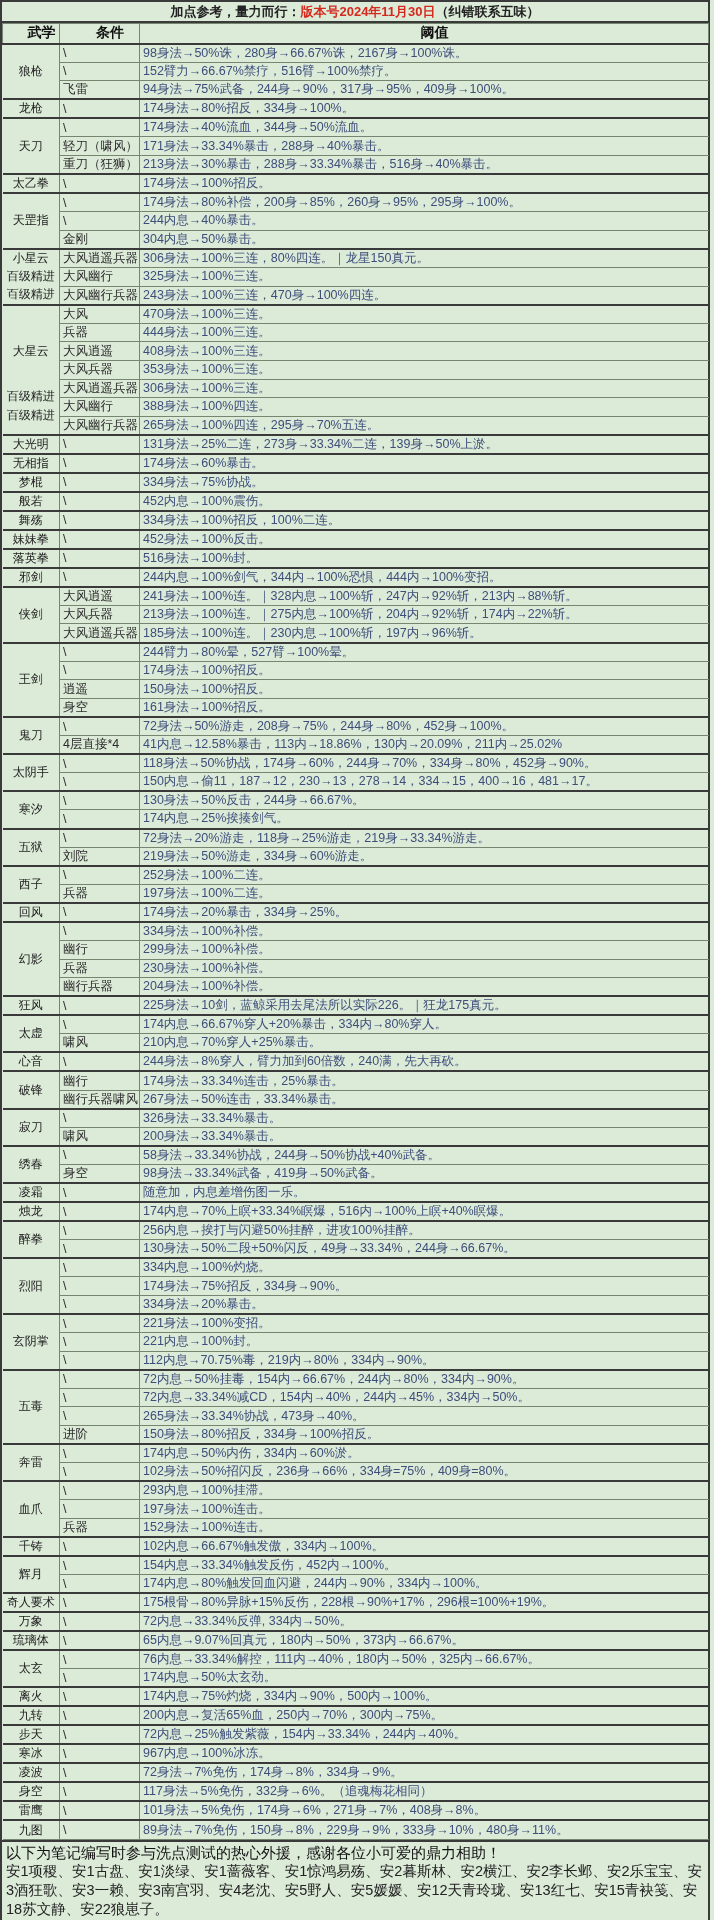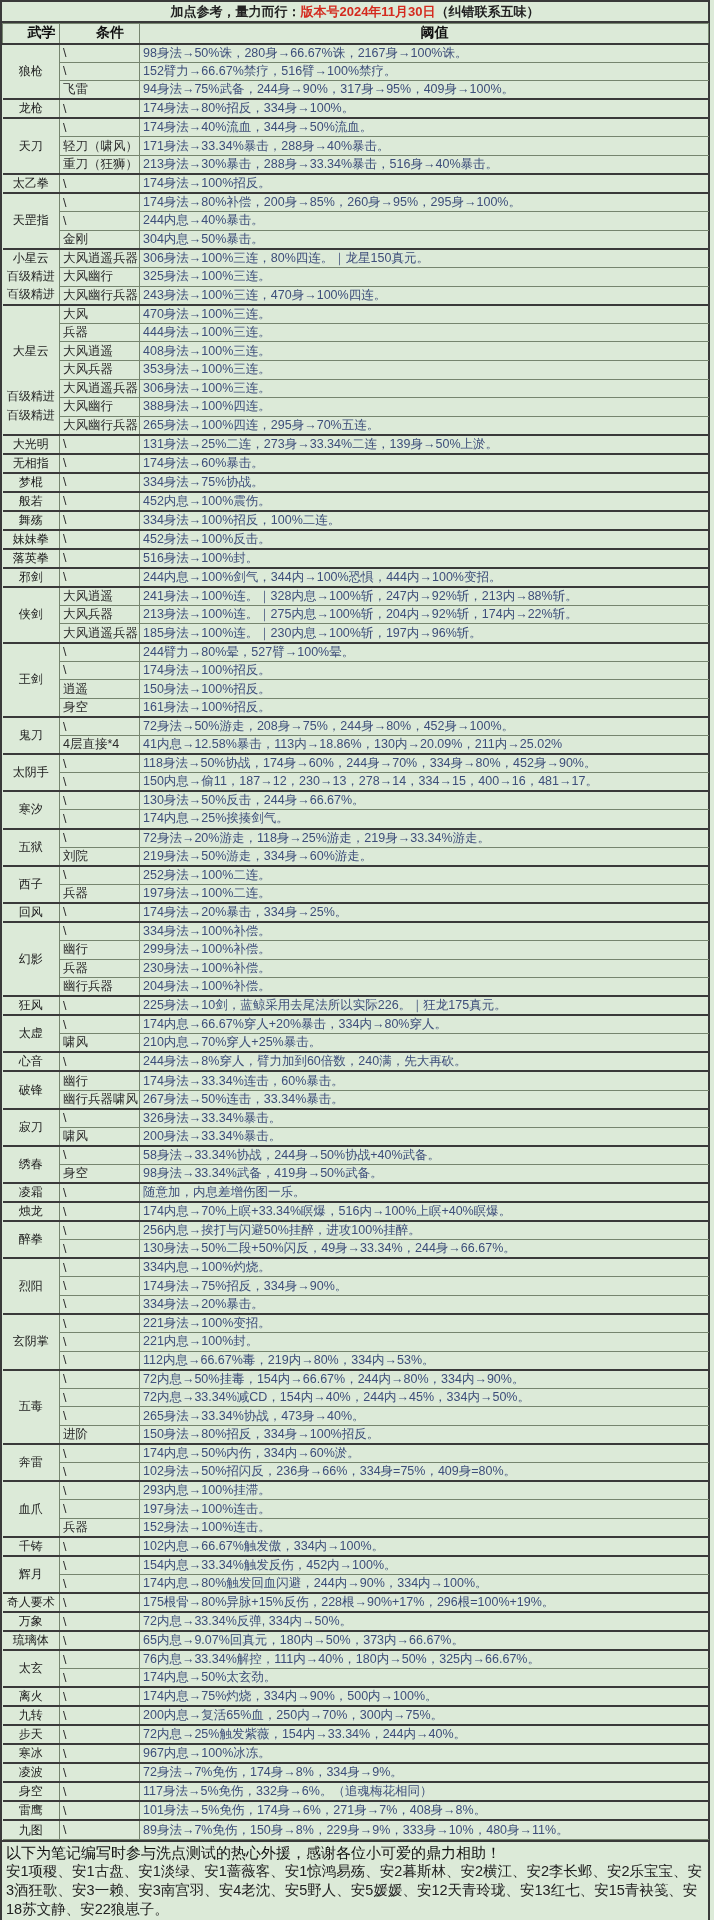--- a/index.html
+++ b/index.html
@@ -386,21 +386,21 @@
           <td class="thr">210内息→70%穿人+25%暴击。</td>
         </tr>
         <tr class="gtop">
           <td class="wuxue" rowspan="1">心音</td>
           <td class="cond">\</td>
           <td class="thr">244身法→8%穿人，臂力加到60倍数，240满，先大再砍。</td>
         </tr>
         <tr class="gtop">
           <td class="wuxue" rowspan="2">破锋</td>
           <td class="cond">幽行</td>
-          <td class="thr">174身法→33.34%连击，60%暴击。</td>
+          <td class="thr">174身法→33.34%连击，25%暴击。</td>
         </tr>
         <tr>
           <td class="cond">幽行兵器啸风</td>
           <td class="thr">267身法→50%连击，33.34%暴击。</td>
         </tr>
         <tr class="gtop">
           <td class="wuxue" rowspan="2">寂刀</td>
           <td class="cond">\</td>
           <td class="thr">326身法→33.34%暴击。</td>
         </tr>
@@ -453,21 +453,21 @@
           <td class="wuxue" rowspan="3">玄阴掌</td>
           <td class="cond">\</td>
           <td class="thr">221身法→100%变招。</td>
         </tr>
         <tr>
           <td class="cond">\</td>
           <td class="thr">221内息→100%封。</td>
         </tr>
         <tr>
           <td class="cond">\</td>
-          <td class="thr">112内息→66.67%毒，219内→80%，334内→53%。</td>
+          <td class="thr">112内息→70.75%毒，219内→80%，334内→90%。</td>
         </tr>
         <tr class="gtop">
           <td class="wuxue" rowspan="4">五毒</td>
           <td class="cond">\</td>
           <td class="thr">72内息→50%挂毒，154内→66.67%，244内→80%，334内→90%。</td>
         </tr>
         <tr>
           <td class="cond">\</td>
           <td class="thr">72内息→33.34%减CD，154内→40%，244内→45%，334内→50%。</td>
         </tr>

